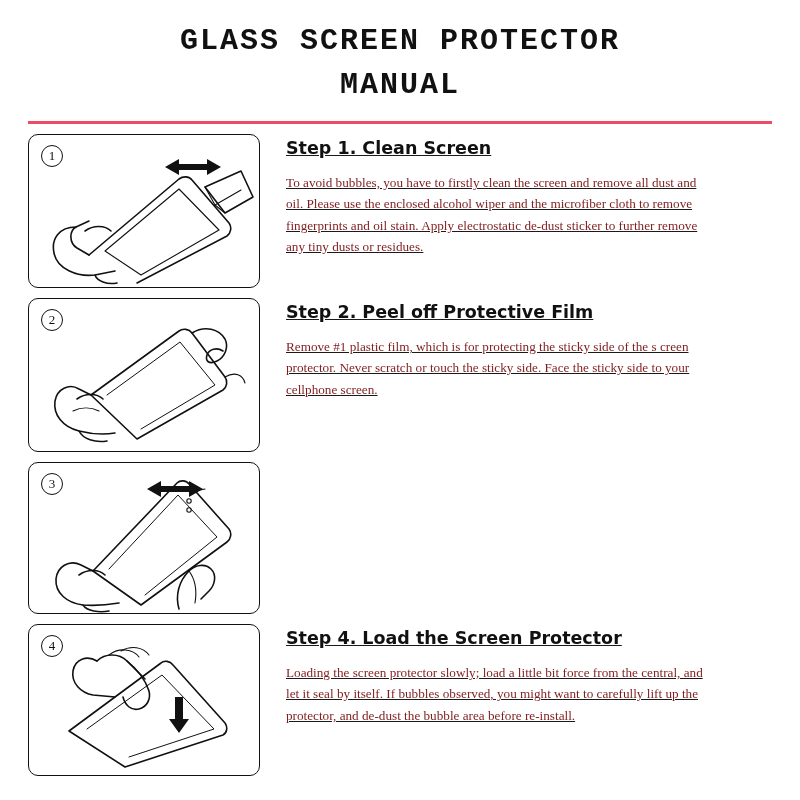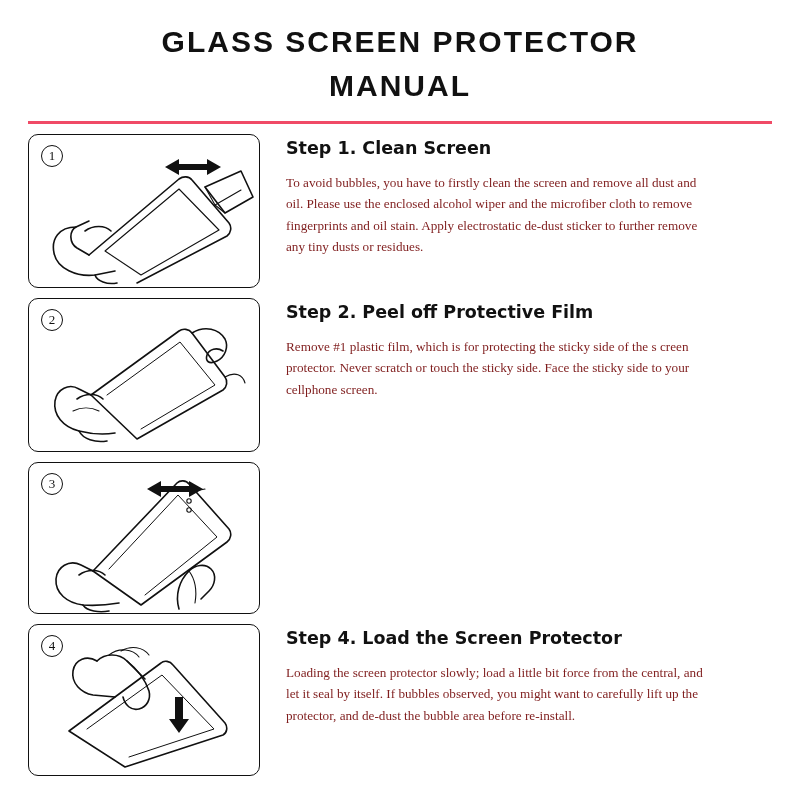--- a/index.html
+++ b/index.html
@@ -22,21 +22,21 @@
     padding: 0;
     position: relative;
   }
 
   
   .header {
     text-align: center;
     padding-top: 20px;
   }
   .title-line {
-    font-family: Liberation Sans, sans-serif;
+    font-family: Liberation Mono, monospace;
     font-weight: bold;
     font-size: 30px;
     letter-spacing: 2px;
     color: #111111;
     line-height: 1.45;
     text-transform: uppercase;
   }
   .rule {
     height: 3px;
     background: #f04a66;
@@ -78,20 +78,21 @@
     text-align: center;
     color: #111;
     background: #fff;
     z-index: 6;
   }
 
   .textcol {
     flex: 1 1 auto;
     padding-left: 26px;
     padding-top: 4px;
+    text-decoration: underline;
   }
   .step-title {
     font-family: "DejaVu Sans", sans-serif;
     font-weight: bold;
     font-size: 17.5px;
     color: #111;
     margin: 0 0 14px 0;
   }
   .step-body {
     font-family: "Liberation Serif", serif;

